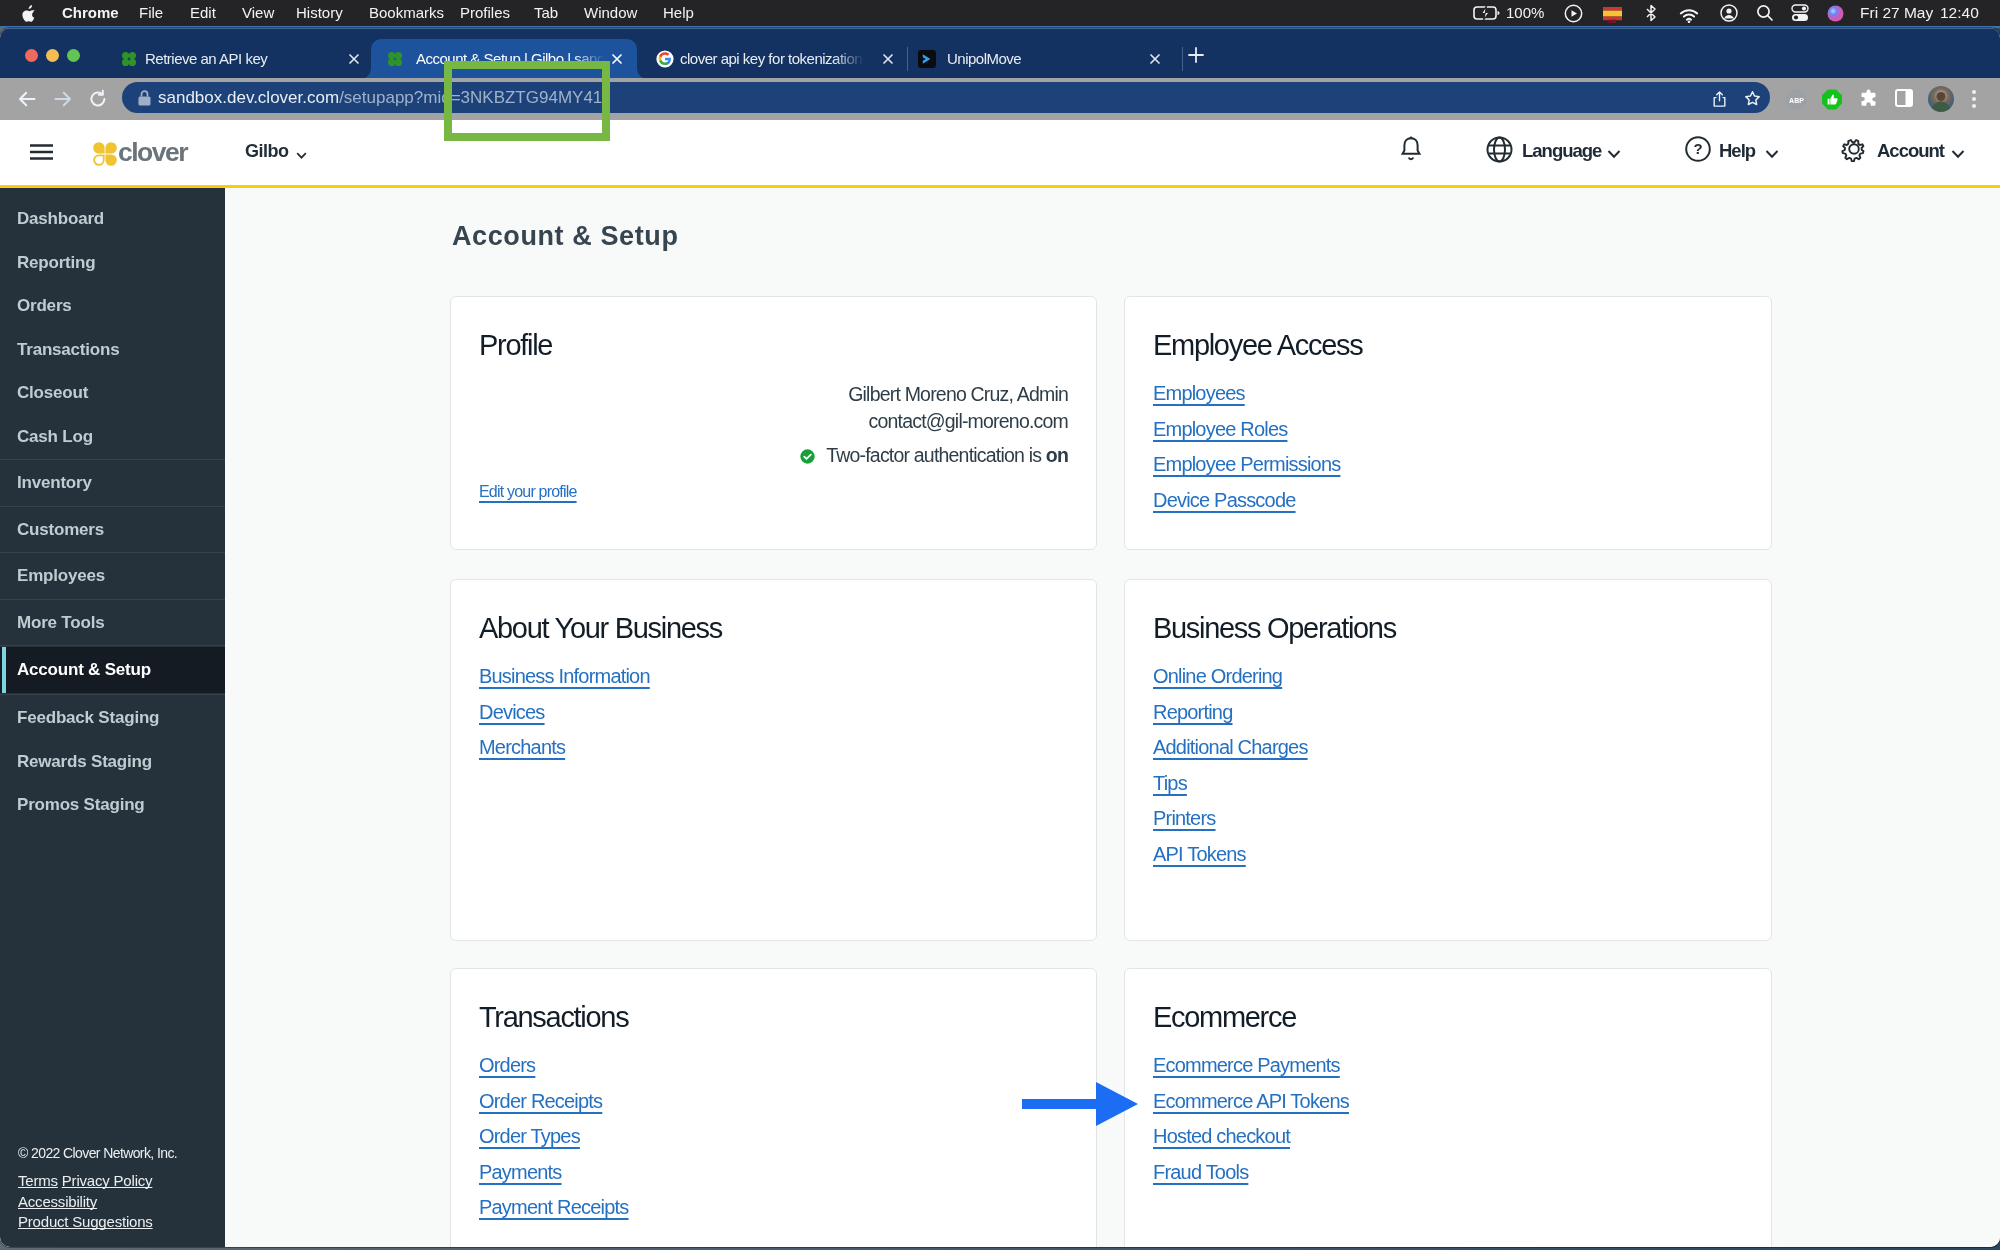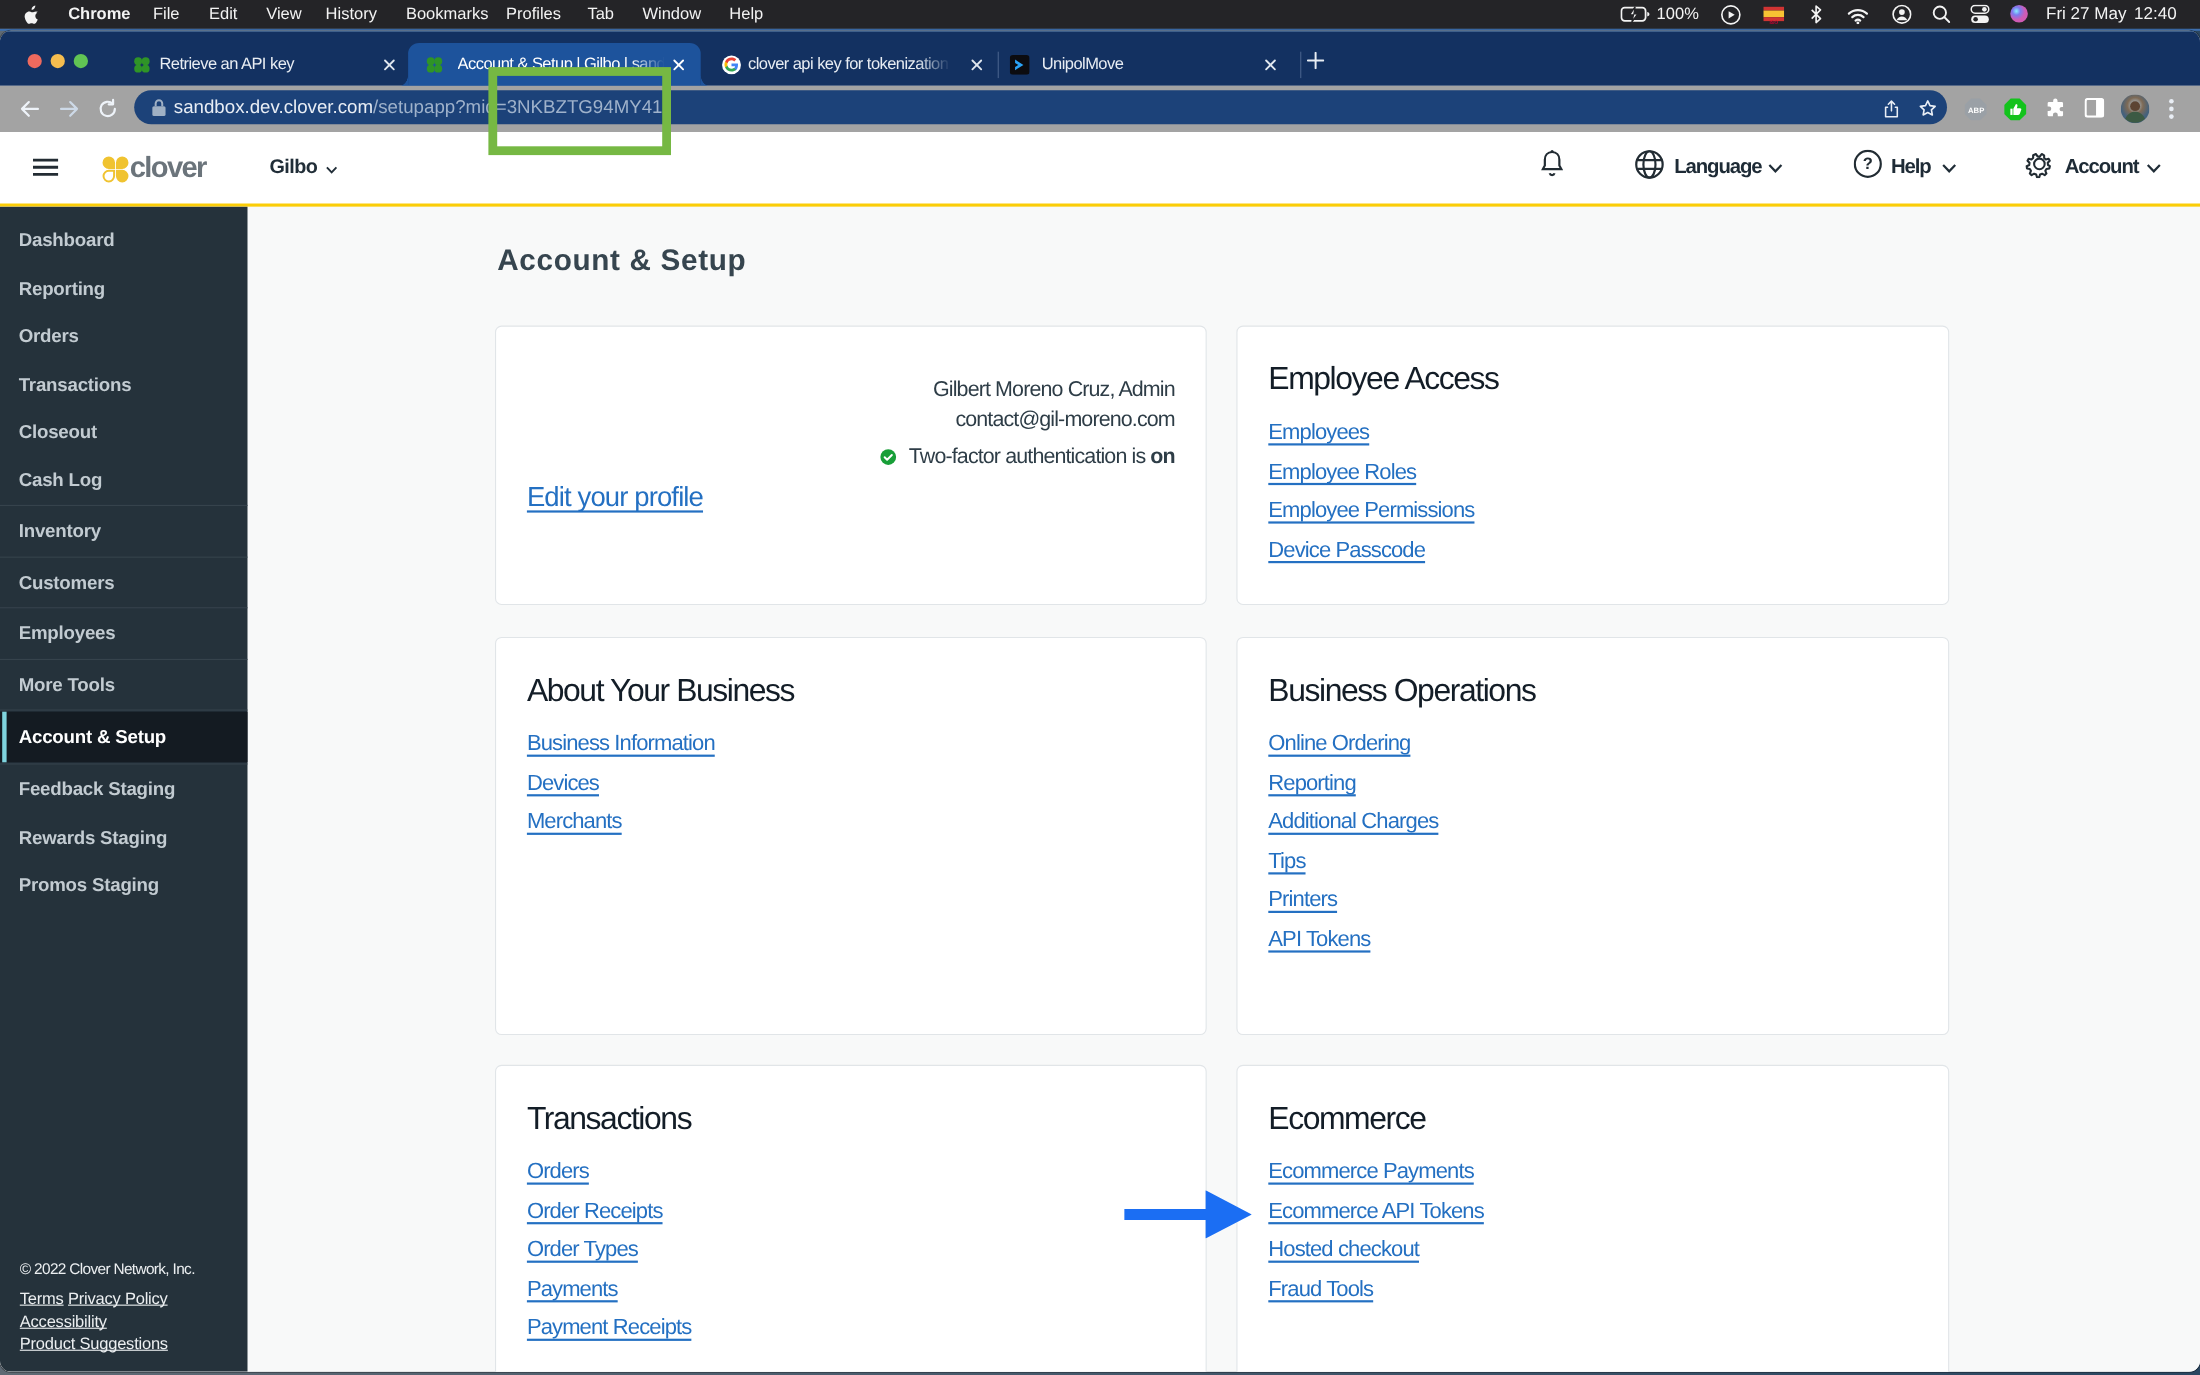--- a/index.html
+++ b/index.html
@@ -370,29 +370,30 @@
       </div>
       <div id="sidefoot">
         <div style="margin-bottom:10px;font-size:14px;letter-spacing:-0.6px;">© 2022 Clover Network, Inc.</div>
         <div style="line-height:20.5px;"><a>Terms</a> <a>Privacy Policy</a><br><a>Accessibility</a><br><a>Product Suggestions</a></div>
       </div>
     </div>
 
     <h1 class="pagetitle" style="left:452px;top:35px;">Account &amp; Setup</h1>
 
     <div class="card" style="left:450px;top:108px;width:647px;height:254px;">
+      <h2>Profile</h2>
       <div style="margin-top:16px;">
         <div class="ptext" style="height:27px;line-height:27px;">Gilbert Moreno Cruz, Admin</div>
         <div class="ptext" style="height:27px;line-height:27px;">contact@gil-moreno.com</div>
         <div class="ptext" style="height:41px;line-height:41px;">
           <span style="display:inline-block;vertical-align:-2px;margin-right:11px;"><svg width="15" height="15" viewBox="0 0 22 22">
                 <circle cx="11" cy="11" r="10.5" fill="#189f38"></circle>
                 <path d="M6.2 11.3 9.5 14.6 15.8 8.2" fill="none" stroke="#fff" stroke-width="2.6" stroke-linecap="round" stroke-linejoin="round"></path>
               </svg></span>Two-factor authentication is <b>on</b></div>
-        <div style="height:32px;line-height:32px;"><a style="color:#2470c2;font-size:25px;letter-spacing:-0.8px;text-decoration:underline;text-underline-offset:4px;text-decoration-thickness:1.5px;text-decoration-skip-ink:none;">Edit your profile</a></div>
+        <div style="height:32px;line-height:32px;"><a style="color:#2470c2;font-size:16px;letter-spacing:-0.8px;text-decoration:underline;text-underline-offset:4px;text-decoration-thickness:1.5px;text-decoration-skip-ink:none;">Edit your profile</a></div>
       </div>
     </div>
 
     <div class="card" style="left:1124px;top:108px;width:648px;height:254px;">
       <h2>Employee Access</h2>
       <div class="links">
         <div><a>Employees</a></div>
         <div><a>Employee Roles</a></div>
         <div><a>Employee Permissions</a></div>
         <div><a>Device Passcode</a></div>

